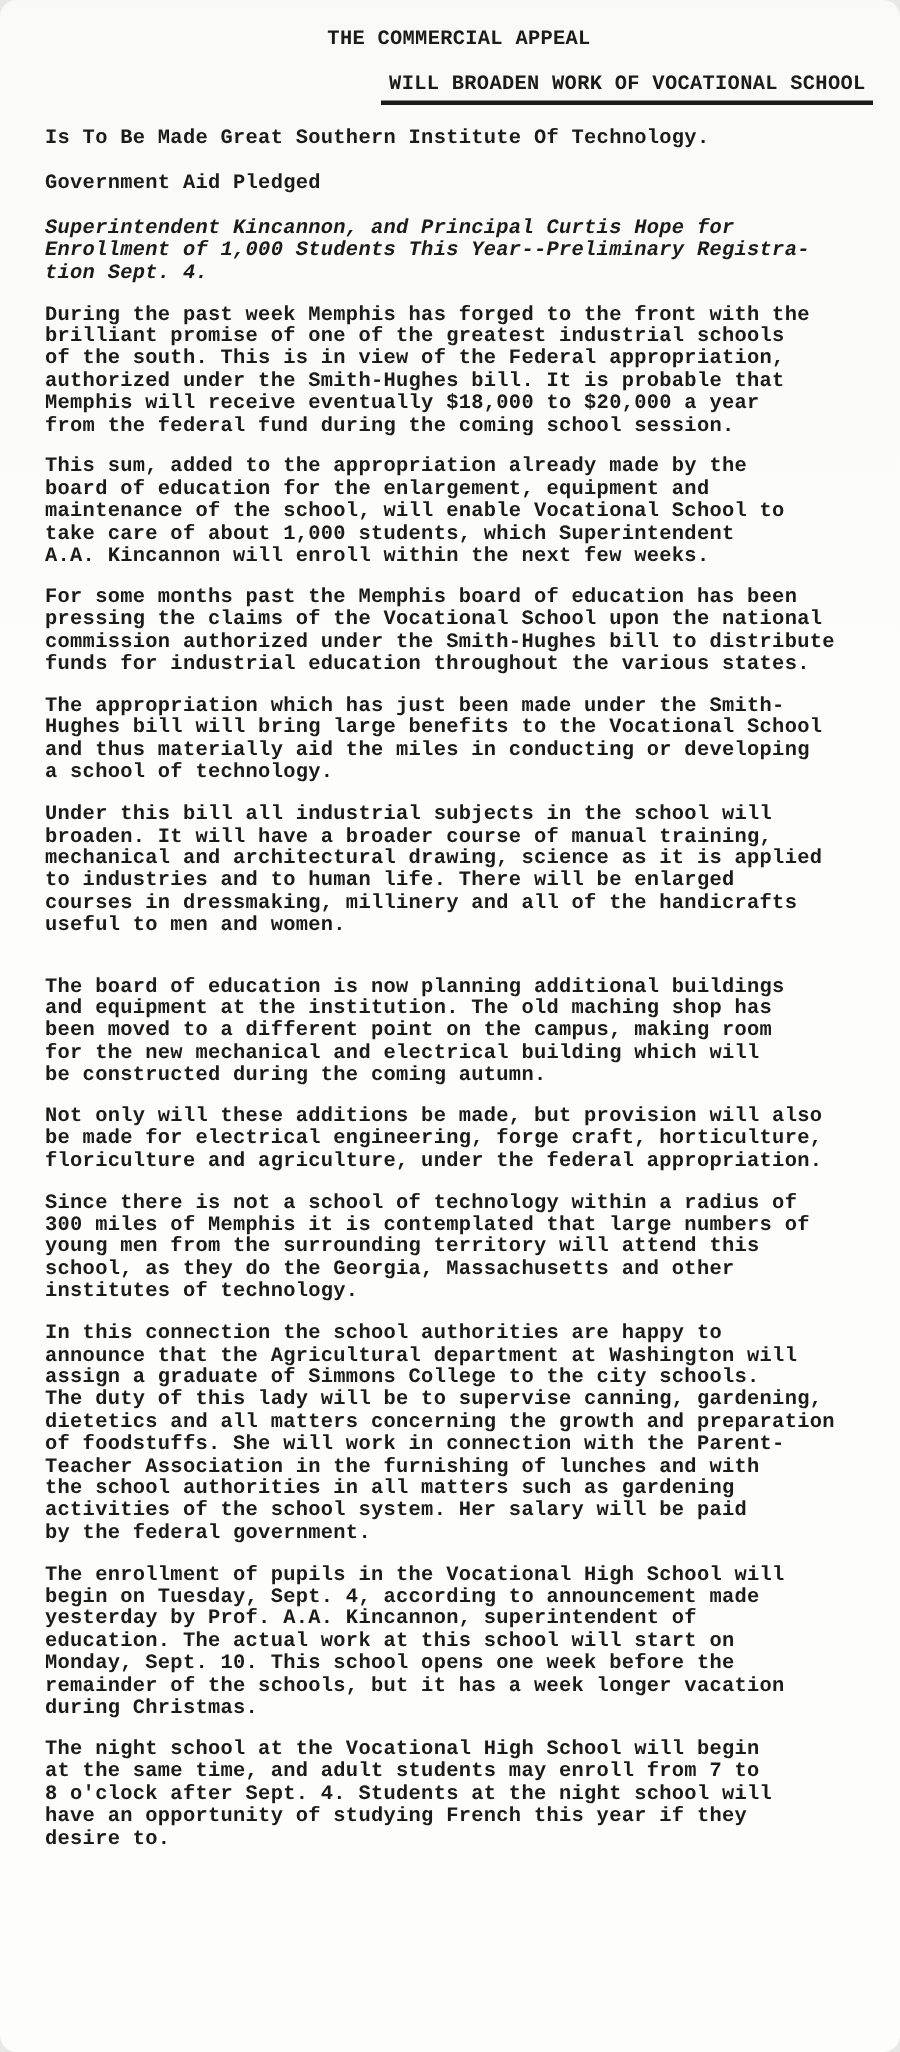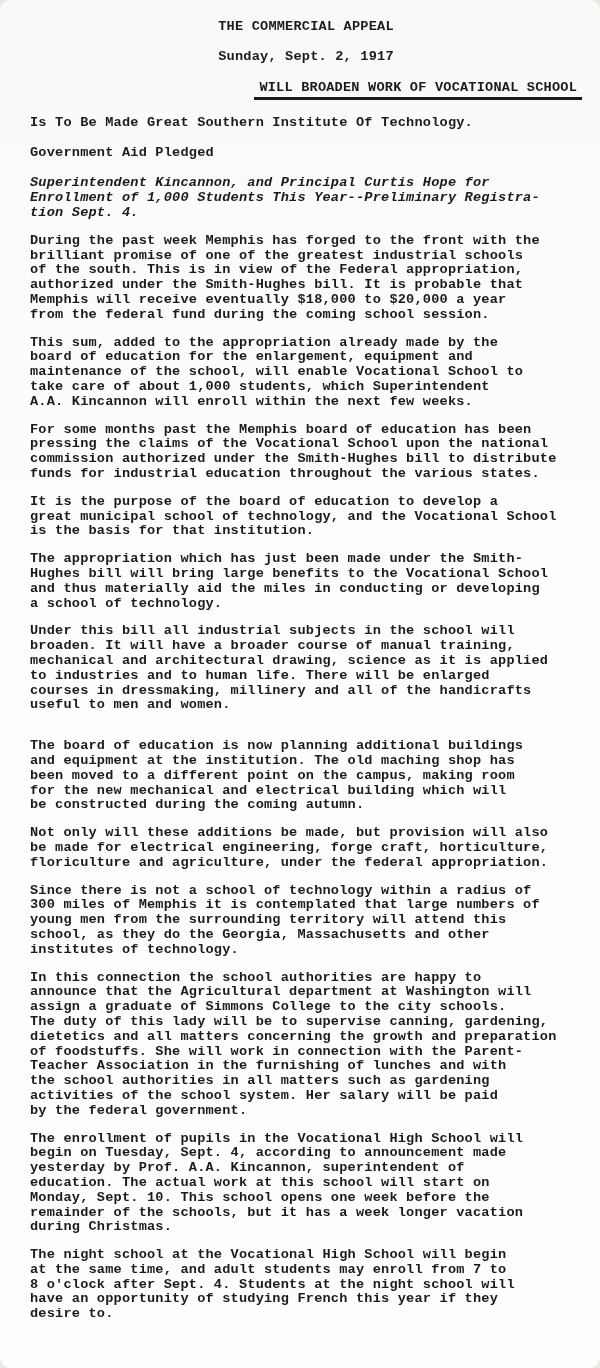--- a/index.html
+++ b/index.html
@@ -61,21 +61,20 @@
     white-space: pre-line;
   }
 </style>
 </head>
 <body>
 
 <div class="page">
 
   <div class="center-line">THE COMMERCIAL APPEAL</div>
 
-  <div class="center-line">Sunday, Sept. 2, 1917</div>
 
   <div class="headline-wrap">
     <span class="headline-text">WILL BROADEN WORK OF VOCATIONAL SCHOOL</span>
   </div>
 
   <div class="lede">Is To Be Made Great Southern Institute Of Technology.</div>
 
   <div class="lede">Government Aid Pledged</div>
 
   <div class="deck">Superintendent Kincannon, and Principal Curtis Hope for
@@ -90,23 +89,20 @@
 from the federal fund during the coming school session.</p>
   <p class="para">This sum, added to the appropriation already made by the
 board of education for the enlargement, equipment and
 maintenance of the school, will enable Vocational School to
 take care of about 1,000 students, which Superintendent
 A.A. Kincannon will enroll within the next few weeks.</p>
   <p class="para">For some months past the Memphis board of education has been
 pressing the claims of the Vocational School upon the national
 commission authorized under the Smith-Hughes bill to distribute
 funds for industrial education throughout the various states.</p>
-  <p class="para">It is the purpose of the board of education to develop a
-great municipal school of technology, and the Vocational School
-is the basis for that institution.</p>
   <p class="para">The appropriation which has just been made under the Smith-
 Hughes bill will bring large benefits to the Vocational School
 and thus materially aid the miles in conducting or developing
 a school of technology.</p>
   <p class="para">Under this bill all industrial subjects in the school will
 broaden.  It will have a broader course of manual training,
 mechanical and architectural drawing, science as it is applied
 to industries and to human life.  There will be enlarged
 courses in dressmaking, millinery and all of the handicrafts
 useful to men and women.</p>

